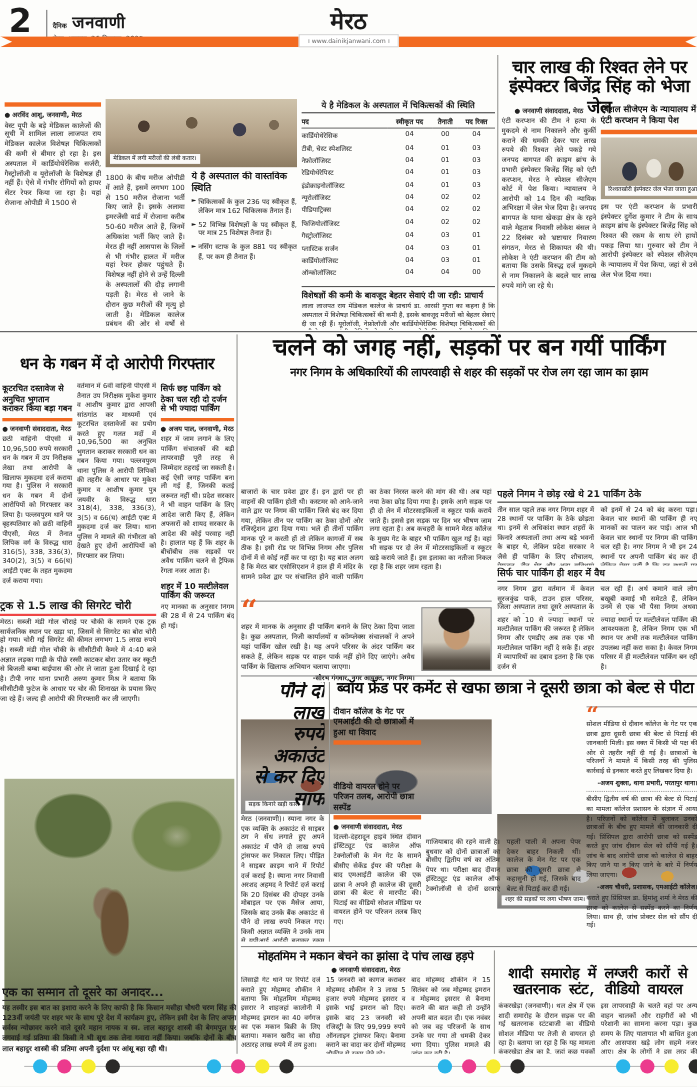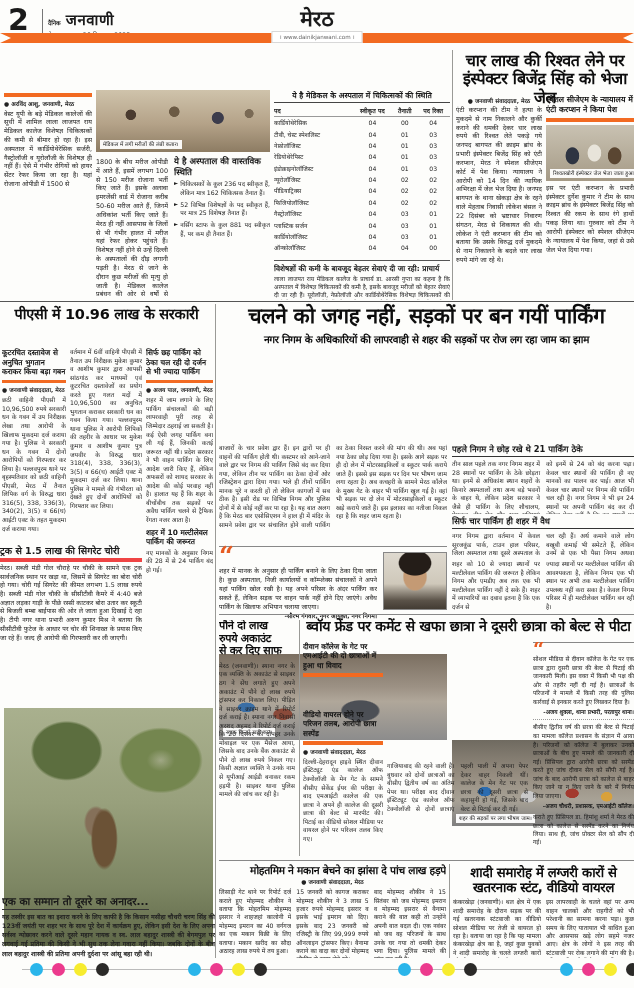--- a/index.html
+++ b/index.html
@@ -248,21 +248,22 @@
         <figcaption class="caption">रिश्वतखोरी इंस्पेक्टर जेल भेजा जाता हुआ।</figcaption>
       </figure>
       <p class="bodytext" style="margin:0;">इस पर एंटी करप्शन के प्रभारी इंस्पेक्टर दुर्गेश कुमार ने टीम के साथ क्राइम ब्रांच के इंस्पेक्टर बिजेंद्र सिंह को रिश्वत की रकम के साथ रंगे हाथों पकड़ लिया था। गुरुवार को टीम ने आरोपी इंस्पेक्टर को स्पेशल सीजेएम के न्यायालय में पेश किया, जहां से उसे जेल भेज दिया गया।</p>
     </div>
   </section>
 
   <div class="rule-h" style="left:0;top:301px;width:634px;"></div>
 
   <section>
     <h1 class="abs hl" style="left:0;top:306px;width:213px;font-size:14.5px;margin:0;">
-      <span>पीएसी में 10.96 लाख के सरकारी</span><br>
+      <br>
+      <span>धन के गबन में दो आरोपी गिरफ्तार</span>
     </h1>
     <div class="abs" style="left:2px;top:348px;width:64px;height:192px;overflow:hidden;">
       <div class="subhead" style="font-size:7.4px;">कूटरचित दस्तावेज से अनुचित भुगतान कराकर किया बड़ा गबन</div>
       <div class="orangebar"></div>
       <div class="byline">● जनवाणी संवाददाता, मेरठ</div>
       <p class="bodytext" style="font-size:6.2px;margin:0;">छठी वाहिनी पीएसी में 10,96,500 रुपये सरकारी धन के गबन में उप निरीक्षक लेखा तथा आरोपी के खिलाफ मुकदमा दर्ज कराया गया है। पुलिस ने सरकारी धन के गबन में दोनों आरोपियों को गिरफ्तार कर लिया है। पल्लवपुरम थाने पर बृहस्पतिवार को छठी वाहिनी पीएसी, मेरठ में तैनात लिपिक वर्ग के विरुद्ध धारा 316(5), 338, 336(3), 340(2), 3(5) व 66(घ) आईटी एक्ट के तहत मुकदमा दर्ज कराया गया।</p>
     </div>
     <p class="abs bodytext" style="left:70px;top:348px;width:72px;height:192px;font-size:6.2px;margin:0;">वर्तमान में 6वीं वाहिनी पीएसी में तैनात उप निरीक्षक मुकेश कुमार व आशीष कुमार द्वारा आपसी सांठगांठ कर माध्यमों एवं कूटरचित दस्तावेजों का प्रयोग करते हुए गलत मदों में 10,96,500 का अनुचित भुगतान कराकर सरकारी धन का गबन किया गया। पल्लवपुरम थाना पुलिस ने आरोपी लिपिकों की तहरीर के आधार पर मुकेश कुमार व आशीष कुमार पुत्र जयवीर के विरुद्ध धारा 318(4), 338, 336(3), 3(5) व 66(घ) आईटी एक्ट में मुकदमा दर्ज कर लिया। थाना पुलिस ने मामले की गंभीरता को देखते हुए दोनों आरोपियों को गिरफ्तार कर लिया।</p>
   </section>
 
@@ -270,21 +271,21 @@
     <div class="subhead" style="font-size:7.4px;">सिर्फ छह पार्किंग को ठेका चल रही दो दर्जन से भी ज्यादा पार्किंग</div>
     <div class="orangebar"></div>
     <div class="byline">● अजय पाल, जनवाणी, मेरठ</div>
     <p class="bodytext" style="font-size:6.2px;margin:0 0 3px 0;">शहर में जाम लगाने के लिए पार्किंग संचालकों की बड़ी लापरवाही पूरी तरह से जिम्मेदार ठहराई जा सकती है। कई ऐसी जगह पार्किंग बना ली गई हैं, जिनकी कतई जरूरत नहीं थी। प्रदेश सरकार ने भी वाहन पार्किंग के लिए आदेश जारी किए हैं, लेकिन अफसरों को शायद सरकार के आदेश की कोई परवाह नहीं है। हालात यह हैं कि शहर के बीचोंबीच तक सड़कों पर अवैध पार्किंग चलने से ट्रैफिक रेंगता नजर आता है।</p>
     <div class="subhead" style="font-size:7.4px;">शहर में 10 मल्टीलेवल पार्किंग की जरूरत</div>
     <p class="bodytext" style="font-size:6.2px;margin:2px 0 0 0;">नए मानकों के अनुसार निगम की 28 में से 24 पार्किंग बंद हो गई।</p>
   </div>
 
   <section class="abs" style="left:0;top:544px;width:213px;height:98px;overflow:hidden;">
 
-    <h2 style="font-size:9.5px;font-weight:800;margin:0 0 2px 0;border-bottom:4px solid #ef4444;padding-bottom:1px;width:142px;">ट्रक से 1.5 लाख की सिगरेट चोरी</h2>
+    <h2 style="font-size:9.5px;font-weight:800;margin:0 0 2px 0;border-bottom:2px solid #ef4444;padding-bottom:1px;width:142px;">ट्रक से 1.5 लाख की सिगरेट चोरी</h2>
     <p class="bodytext" style="font-size:6.3px;margin:0;width:142px;height:78px;">मेरठ। सब्जी मंडी गोल चौराहे पर चौकी के सामने एक ट्रक सार्वजनिक स्थान पर खड़ा था, जिसमें से सिगरेट का बोरा चोरी हो गया। चोरी गई सिगरेट की कीमत लगभग 1.5 लाख रुपये है। सब्जी मंडी गोल चौकी के सीसीटीवी कैमरे में 4:40 बजे अज्ञात लड़का गाड़ी के पीछे रस्सी काटकर बोरा उतार कर स्कूटी से बिजली बम्बा बाईपास की ओर ले जाता हुआ दिखाई दे रहा है। टीपी नगर थाना प्रभारी अरुण कुमार मिश्र ने बताया कि सीसीटीवी फुटेज के आधार पर चोर की शिनाख्त के प्रयास किए जा रहे हैं। जल्द ही आरोपी की गिरफ्तारी कर ली जाएगी।</p>
   </section>
 
   <figure class="abs photo ph-tree" style="left:4px;top:646px;width:209px;height:238px;margin:0;"></figure>
 
   <section class="abs" style="left:2px;top:890px;width:213px;height:68px;overflow:hidden;">
     <div class="honor-head">एक का सम्मान तो दूसरे का अनादर...</div>
     <p class="honor-body" style="margin:2px 0 0 0;">यह तस्वीर इस बात का इशारा करने के लिए काफी है कि किसान मसीहा चौधरी चरण सिंह की 123वीं जयंती पर शहर भर के साथ पूरे देश में कार्यक्रम हुए, लेकिन इसी देश के लिए अपना सर्वस्व न्योछावर करने वाले दूसरे महान नायक व स्व. लाल बहादुर शास्त्री की बेगमपुल पर लगवाई गई प्रतिमा की किसी ने भी सुध तक लेना गवारा नहीं किया। जबकि दोनों के बीच लाल बहादुर शास्त्री की प्रतिमा अपनी दुर्दशा पर आंसू बहा रही थी।</p>
     
   </section>
@@ -332,21 +333,21 @@
           <div class="attribution">-सौरभ गंगवार, नगर आयुक्त, नगर निगम।</div>
         </div>
         <div class="photo ph-portrait" style="width:62px;height:56px;flex:none;margin-top:3px;"></div>
       </div>
     </div>
   </section>
 
   <div class="rule-h" style="left:219px;top:614px;width:415px;background:#888;"></div>
 
   <section class="abs" style="left:219px;top:620px;width:76px;height:236px;overflow:hidden;">
-    <h2 class="hl" style="font-size:11px;text-align:left;margin:0 0 4px 0;">
+    <h2 class="hl" style="font-size:17px;text-align:right;margin:0 0 4px 0;font-style:italic;">
       <span>पौने दो लाख</span><br>
       <span>रुपये अकाउंट</span><br>
       <span>से कर दिए साफ</span>
     </h2>
     <p class="bodytext" style="font-size:6.2px;margin:0;">मेरठ (जनवाणी)। स्याना नगर के एक व्यक्ति के अकाउंट से साइबर ठग ने सेंध लगाते हुए अपने अकाउंट में पौने दो लाख रुपये ट्रांसफर कर निकाल लिए। पीड़ित ने साइबर क्राइम थाने में रिपोर्ट दर्ज कराई है। स्याना नगर निवासी अरशद अहमद ने रिपोर्ट दर्ज कराई कि 20 दिसंबर की दोपहर उनके मोबाइल पर एक मैसेज आया, जिसके बाद उनके बैंक अकाउंट से पौने दो लाख रुपये निकल गए। किसी अज्ञात व्यक्ति ने उनके नाम से यूपीआई आईडी बनाकर रकम हड़पी है। साइबर थाना पुलिस मामले की जांच कर रही है।</p>
   </section>
 
   <div class="rule-v" style="left:299px;top:620px;height:236px;"></div>
 
   <section>
@@ -371,33 +372,33 @@
       <div style="border-top:1px dotted #999;margin:3px 0;"></div>
       <p class="qtext" style="font-size:5.9px;margin:0;">बीसीए द्वितीय वर्ष की छात्रा की बेल्ट से पिटाई का मामला कॉलेज प्रशासन के संज्ञान में आया है। परिजनों को कॉलेज में बुलाकर उनको छात्राओं के बीच हुए मामले की जानकारी दी गई। प्रिंसिपल द्वारा आरोपी छात्रा को सस्पेंड करते हुए जांच दीवान सेल को सौंपी गई है। जांच के बाद आरोपी छात्रा को कालेज से बाहर किए जाने या न किए जाने के बारे में निर्णय लिया जाएगा।</p>
       <div class="attribution" style="font-size:5.7px;">-अजय चौधरी, प्रशासक, एमआईटी कॉलेज।</div>
       <p class="bodytext" style="font-size:5.9px;margin:3px 0 0 0;">कराते हुए प्रिंसिपल डा. हिमांशु शर्मा ने मेरठ की छात्रा को कालेज से सस्पेंड करने का निर्णय लिया। साथ ही, जांच प्रोक्टर सेल को सौंप दी गई।</p>
     </div>
   </section>
 
   <div class="rule-h" style="left:219px;top:860px;width:415px;background:#888;"></div>
 
   <section class="abs" style="left:219px;top:864px;width:227px;height:94px;overflow:hidden;">
-    <h2 class="hl" style="font-size:10.6px;margin:0;white-space:nowrap;overflow:hidden;text-align:right;">मोहतमिम ने मकान बेचने का झांसा दे पांच लाख हड़पे</h2>
+    <h2 class="hl" style="font-size:10.6px;margin:0;white-space:nowrap;overflow:hidden;">मोहतमिम ने मकान बेचने का झांसा दे पांच लाख हड़पे</h2>
     <div class="byline" style="text-align:center;">● जनवाणी संवाददाता, मेरठ</div>
     <div style="display:flex;gap:5px;">
       <p class="bodytext" style="font-size:6.1px;margin:0;flex:1;">लिसाड़ी गेट थाने पर रिपोर्ट दर्ज कराते हुए मोहम्मद शौकीन ने बताया कि मोहतमिम मोहम्मद इसरार ने शाहजहां कालोनी में मोहम्मद इमरान का 40 वर्गगज का एक मकान बिक्री के लिए बताया। मकान खरीद का सौदा अठारह लाख रुपये में तय हुआ।</p>
       <p class="bodytext" style="font-size:6.1px;margin:0;flex:1;">15 जनवरी को कागज कराकर मोहम्मद शौकीन ने 3 लाख 5 हजार रुपये मोहम्मद इसरार व इसके भाई इमरान को दिए। इसके बाद 23 जनवरी को रजिस्ट्री के लिए 99,999 रुपये ऑनलाइन ट्रांसफर किए। बैनामा कराने का वादा कर दोनों मोहम्मद शौकीन से रकम लेते रहे।</p>
       <p class="bodytext" style="font-size:6.1px;margin:0;flex:1;">बाद मोहम्मद शौकीन ने 15 सितंबर को जब मोहम्मद इमरान व मोहम्मद इसरार से बैनामा कराने की बात कही तो उन्होंने अपनी बात बदल दी। एक नवंबर को जब वह परिजनों के साथ उनके घर गया तो धमकी देकर भगा दिया। पुलिस मामले की जांच कर रही है।</p>
     </div>
   </section>
 
   <div class="rule-v" style="left:449px;top:864px;height:94px;"></div>
 
   <section class="abs" style="left:453px;top:862px;width:181px;height:96px;overflow:hidden;">
-    <h2 class="hl" style="font-size:13.2px;margin:3px 0 3px 0;">
+    <h2 class="hl" style="font-size:13.2px;margin:16px 0 3px 0;font-family:Liberation Mono, monospace;">
       <span>शादी समारोह में लग्जरी कारों से</span><br>
       <span>खतरनाक स्टंट, वीडियो वायरल</span>
     </h2>
     <div style="display:flex;gap:5px;">
       <p class="bodytext" style="font-size:6.1px;margin:0;flex:1;">कंकरखेड़ा (जनवाणी)। थल क्षेत्र में एक शादी समारोह के दौरान सड़क पर की गई खतरनाक स्टंटबाजी का वीडियो सोशल मीडिया पर तेजी से वायरल हो रहा है। बताया जा रहा है कि यह मामला कंकरखेड़ा क्षेत्र का है, जहां कुछ युवकों ने शादी समारोह के चलते लग्जरी कारों को बीच सड़क पर दौड़ाते हुए खतरनाक स्टंट किए। वायरल वीडियो में देखा जा सकता है कि कई युवक चलती कारों की खिड़कियों से बाहर निकलकर व छत पर लटकते हुए स्टंट करते नजर आ रहे हैं, जिससे किसी भी समय बड़ा हादसा हो सकता था।</p>
       <p class="bodytext" style="font-size:6.1px;margin:0;flex:1;">इस लापरवाही के चलते वहां पर अन्य वाहन चालकों और राहगीरों को भी परेशानी का सामना करना पड़ा। कुछ समय के लिए यातायात भी बाधित हुआ और आसपास खड़े लोग सहमे नजर आए। क्षेत्र के लोगों ने इस तरह की स्टंटबाजी पर रोक लगाने की मांग की है। पुलिस अधिकारियों ने बताया कि वायरल वीडियो की जानकारी जुटाई जा रही है। मामले की जांच के बाद दोषियों की पहचान कर उनके खिलाफ नियमानुसार कार्रवाई की जाएगी।</p>
     </div>
   </section>
 
   <div>

